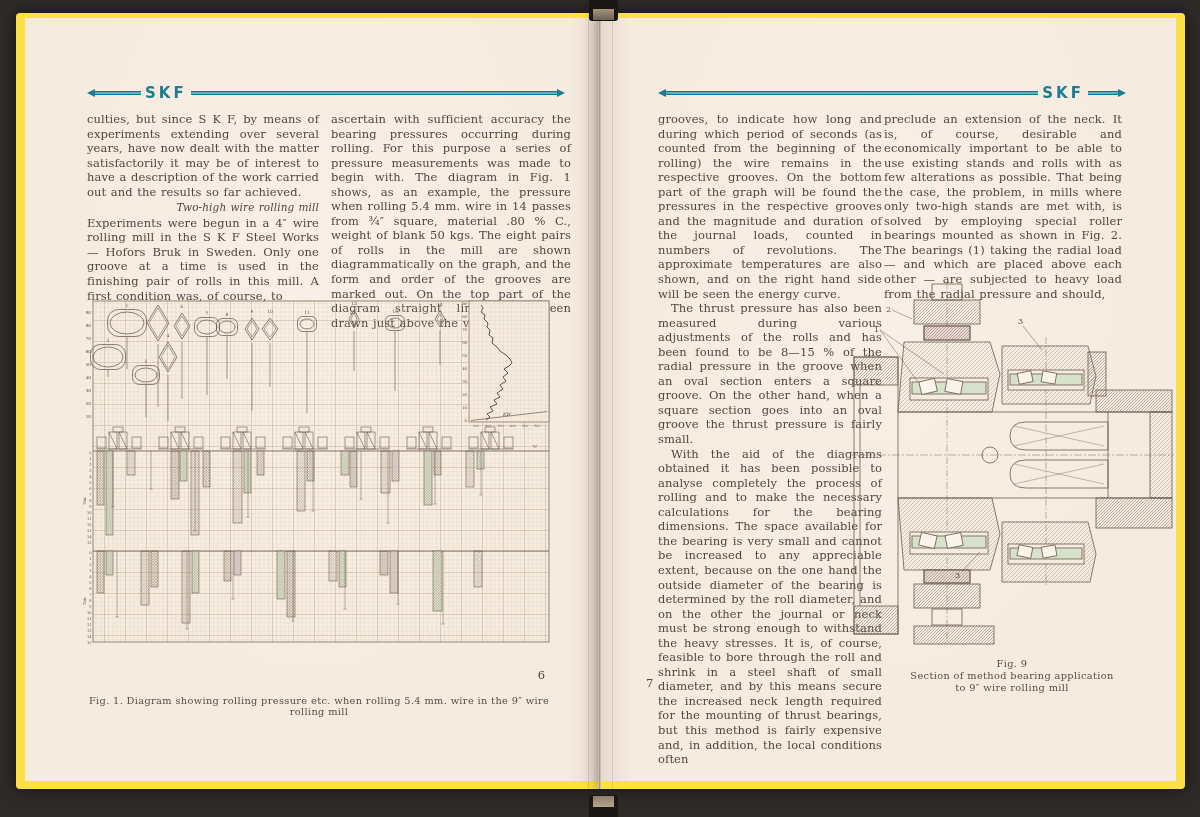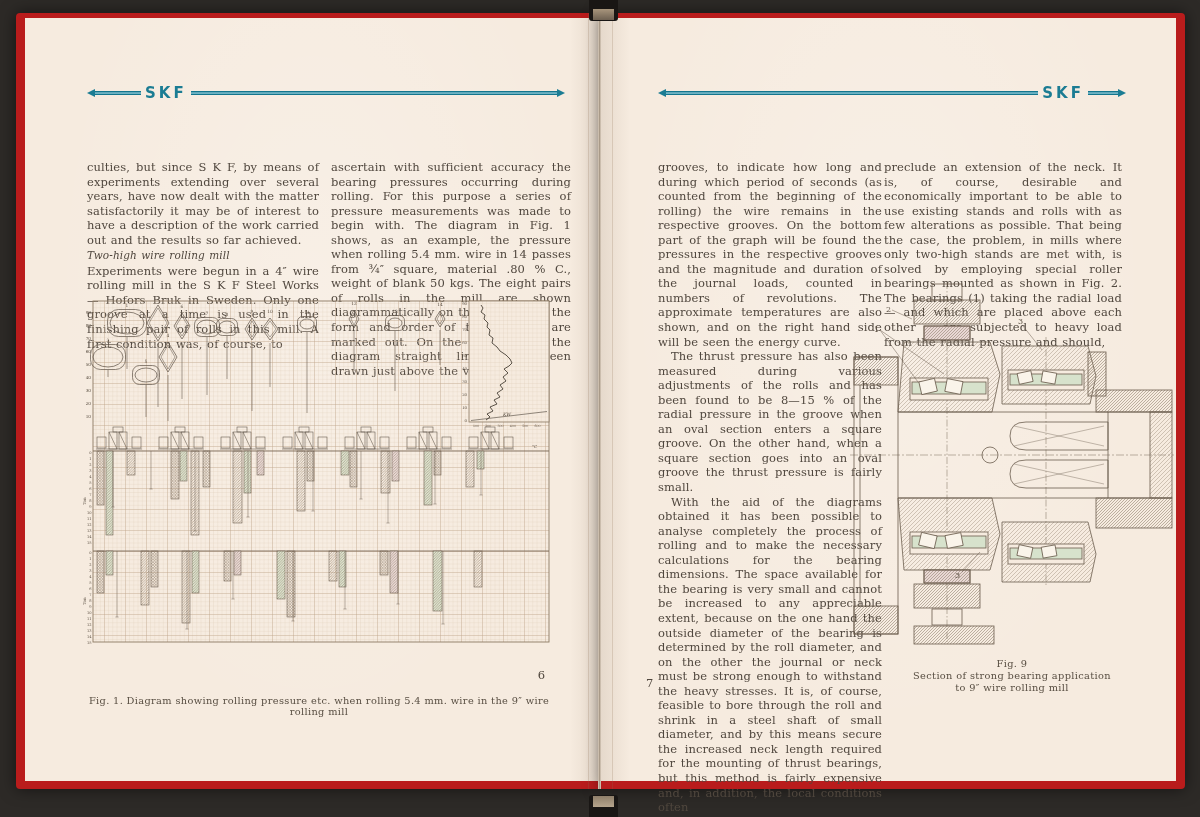--- a/index.html
+++ b/index.html
@@ -1,21 +1,21 @@
 <!DOCTYPE html>
 <html><head>
 <meta charset="utf-8">
 <style>
   html,body{margin:0;padding:0;}
   body{
     width:1200px;height:817px;position:relative;overflow:hidden;
     background:#2d2a27;
     font-family:"DejaVu Serif", serif;
   }
-  .stack{position:absolute;background:#b91c1c;box-shadow:0 0 16px rgba(0,0,0,.55);}
+  .stack{position:absolute;background:#fde047;box-shadow:0 0 16px rgba(0,0,0,.55);}
   .stack.left{left:16px;top:13px;width:584px;height:776px;border-radius:4px 0 0 4px;}
   .stack.right{left:600px;top:13px;width:585px;height:776px;border-radius:0 4px 4px 0;}
   .page{position:absolute;background:#f6ebdf;
     background-image:radial-gradient(ellipse at 50% 35%, rgba(255,255,255,.22), rgba(0,0,0,0) 65%);}
   .page.left-page{left:9px;top:5px;right:0;bottom:8px;}
   .page.right-page{left:0;top:5px;right:9px;bottom:8px;}
   .left-page::after{content:"";position:absolute;right:0;top:0;bottom:0;width:30px;
     background:linear-gradient(to right, rgba(0,0,0,0), rgba(110,84,58,.12));}
   .right-page::before{content:"";position:absolute;left:0;top:0;bottom:0;width:30px;
     background:linear-gradient(to left, rgba(0,0,0,0), rgba(110,84,58,.12));}
@@ -34,24 +34,24 @@
   
   .brandline{position:absolute;display:flex;align-items:center;height:14px;}
   .rule{height:4px;background:linear-gradient(to bottom,#14768e 20%,#9ed3e0 52%,#14768e 82%);}
   .tip{width:0;height:0;border-style:solid;}
   .tip.l{border-width:4px 8px 4px 0;border-color:transparent #1b7c93 transparent transparent;}
   .tip.r{border-width:4px 0 4px 8px;border-color:transparent transparent transparent #1b7c93;}
   .skf-logo{font-family:"DejaVu Sans",sans-serif;font-weight:bold;font-size:15px;
     letter-spacing:3px;color:#1b7c93;padding:0 4px;line-height:1;transform:scaleY(1.08);}
 
   .col{position:absolute;font-size:11.5px;line-height:14.55px;color:#50473e;
-    text-align:justify;letter-spacing:.1px;word-spacing:.8px;margin-top:48px;}
+    text-align:justify;letter-spacing:.1px;word-spacing:.8px;}
   .col p{margin:0;}
   .col p.ind{text-indent:13px;}
-  .subhead{font-style:italic;text-align:left;font-size:10.5px;margin:1px 0;}
+  .subhead{font-style:italic;text-align:right;font-size:10.5px;margin:1px 0;}
 
   .fig-caption{position:absolute;font-size:9.8px;color:#584e42;text-align:center;letter-spacing:.35px;}
   .fig-caption .cap-line{line-height:12px;}
   .page-num{position:absolute;font-size:11.5px;color:#50473e;}
 
   .fig1-wrap{position:absolute;}
   .fig1-wrap svg{position:absolute;left:0;top:0;}
   .fig1-label{position:absolute;background:#f7eee2;font-size:7.6px;line-height:1.5;
     color:#5a5044;padding:3px 5px 2px;}
   .fig1-label .pre{white-space:pre;}
@@ -520,21 +520,21 @@
             <text x="36" y="30" font-size="8" fill="#5a4f42" font-family="DejaVu Serif, serif">2</text>
             <text x="24" y="50" font-size="8" fill="#5a4f42" font-family="DejaVu Serif, serif">1</text>
             <text x="168" y="42" font-size="8" fill="#5a4f42" font-family="DejaVu Serif, serif">3</text>
             <text x="105" y="296" font-size="8" fill="#5a4f42" font-family="DejaVu Serif, serif">3</text>
           </g>
       </svg>
     </div>
 
     <div class="fig-caption" style="left:280px;top:640px;width:264px;">
       <div class="cap-line">Fig. 9</div>
-      <div class="cap-line">Section of strong bearing application</div>
+      <div class="cap-line">Section of method bearing application</div>
       <div class="cap-line">to 9″ wire rolling mill</div>
     </div>
 
     <div class="page-num" style="left:46px;top:658px;">7</div>
   </div>
 </div>
 
 <div class="crease" style="left:588px;"></div>
 <div class="spine-line"></div>
 <div class="crease" style="left:612px;"></div>

